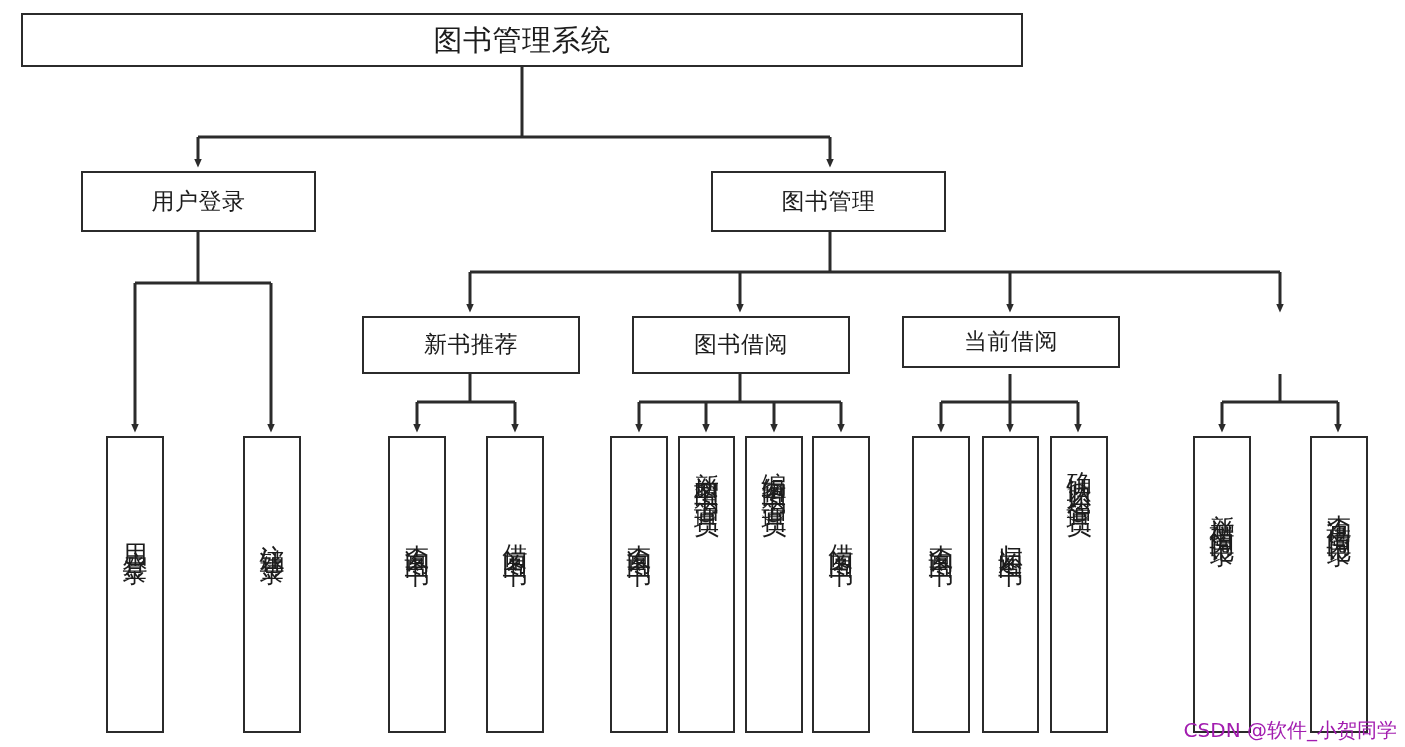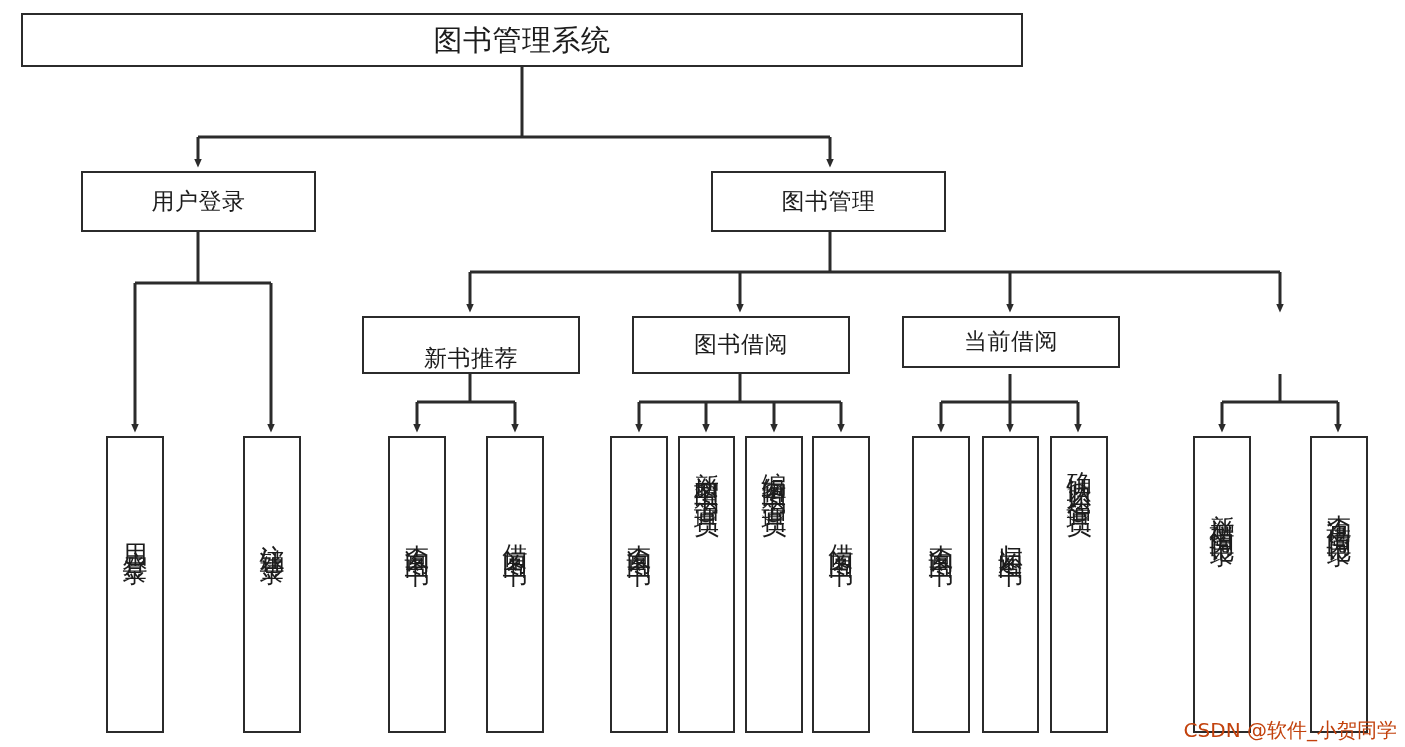--- a/index.html
+++ b/index.html
@@ -62,21 +62,21 @@
     text-orientation: upright;
     letter-spacing: 6px;
     white-space: nowrap;
     line-height: 1;
   }
   #watermark {
     position: absolute;
     right: 8px;
     bottom: 3px;
     font-size: 20px;
-    color: #c2410c;
+    color: #a21caf;
     white-space: nowrap;
     z-index: 5;
     font-family: "DejaVu Sans", "Liberation Sans", sans-serif;
   }
 </style>
 </head>
 <body>
 
 <div id="diagram-root">
 
@@ -134,21 +134,21 @@
     <span class="node-label">图书管理系统</span>
   </div>
 
   <div class="node horiz" style="left:81px; top:171px; width:235px; height:61px;">
     <span class="node-label">用户登录</span>
   </div>
   <div class="node horiz" style="left:711px; top:171px; width:235px; height:61px;">
     <span class="node-label">图书管理</span>
   </div>
 
-  <div class="node horiz" style="left:362px; top:316px; width:218px; height:58px;align-items:flex-end;">
+  <div class="node horiz" style="left:362px; top:316px; width:218px; height:58px;">
     <span class="node-label">新书推荐</span>
   </div>
   <div class="node horiz" style="left:632px; top:316px; width:218px; height:58px;">
     <span class="node-label">图书借阅</span>
   </div>
   <div class="node horiz" style="left:902px; top:316px; width:218px; height:52px;">
     <span class="node-label">当前借阅</span>
   </div>
 
   <div class="node vert" style="left:106px; top:436px; width:58px; height:297px; padding-top:86px;">

